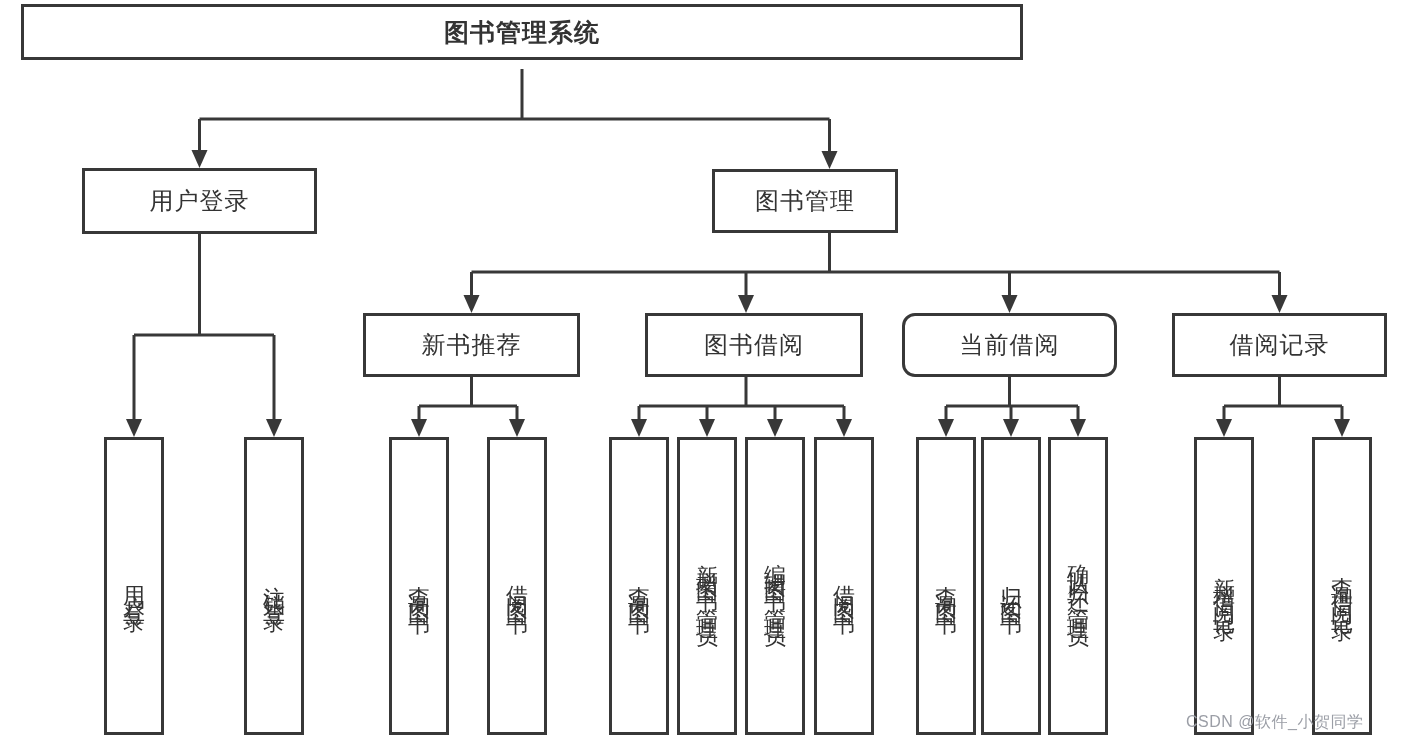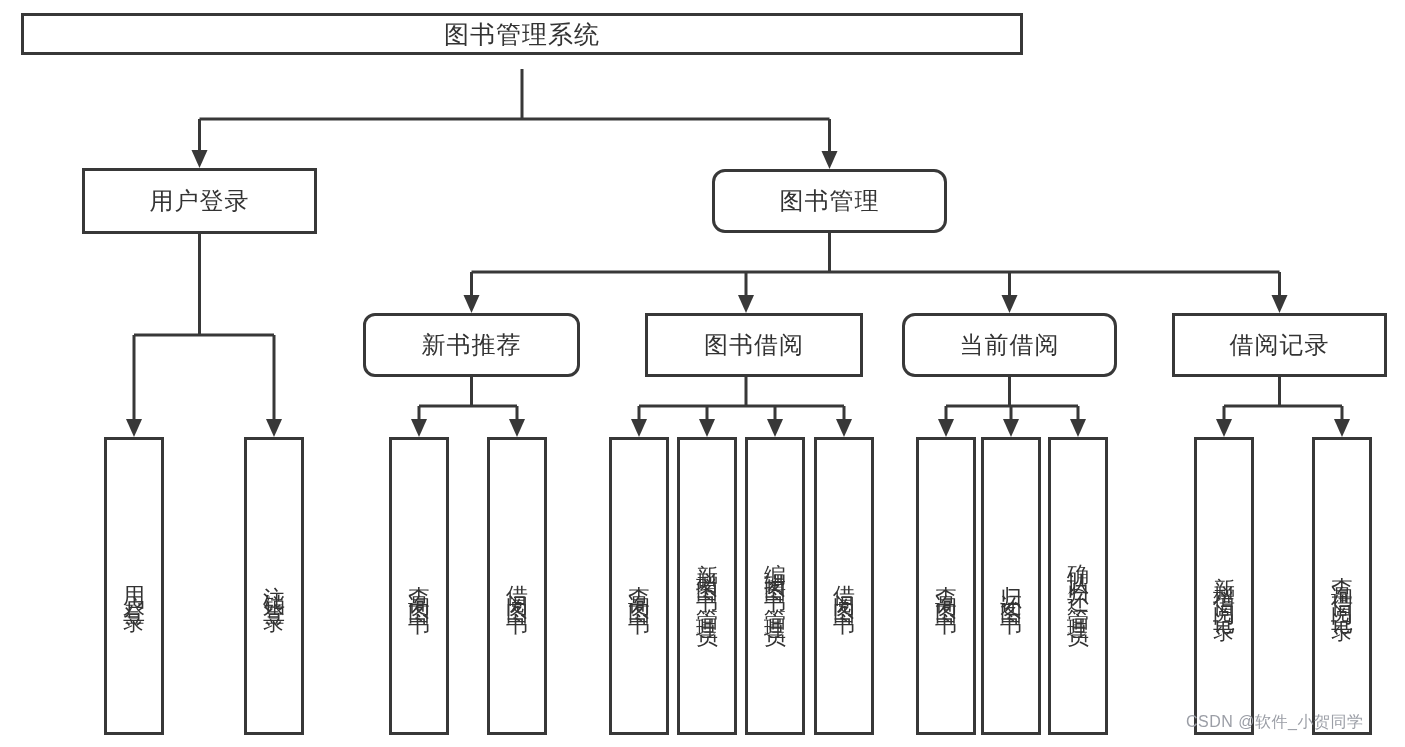--- a/index.html
+++ b/index.html
@@ -69,26 +69,26 @@
       <polygon points="707,437 699,419 715,419" class="arrow"></polygon>
       <polygon points="775,437 767,419 783,419" class="arrow"></polygon>
       <polygon points="844,437 836,419 852,419" class="arrow"></polygon>
       <polygon points="946,437 938,419 954,419" class="arrow"></polygon>
       <polygon points="1011,437 1003,419 1019,419" class="arrow"></polygon>
       <polygon points="1078,437 1070,419 1086,419" class="arrow"></polygon>
       <polygon points="1224,437 1216,419 1232,419" class="arrow"></polygon>
       <polygon points="1342,437 1334,419 1350,419" class="arrow"></polygon>
     </svg>
 
-  <div class="node h root-box" style="left:21px;top:13px;width:1002px;height:42px;">图书管理系统</div>
+  <div class="node h root-box" style="left:21px;top:4px;width:1002px;height:56px;font-weight:bold;">图书管理系统</div>
 
   <div class="node h" style="left:82px;top:168px;width:235px;height:66px;">用户登录</div>
-  <div class="node h" style="left:712px;top:169px;width:235px;height:64px;border-radius:13px;">图书管理</div>
+  <div class="node h" style="left:712px;top:169px;width:186px;height:64px;">图书管理</div>
 
-  <div class="node h" style="left:363px;top:313px;width:217px;height:64px;border-radius:12px;">新书推荐</div>
+  <div class="node h" style="left:363px;top:313px;width:217px;height:64px;">新书推荐</div>
   <div class="node h" style="left:637px;top:313px;width:218px;height:64px;margin-left:8px;">图书借阅</div>
   <div class="node h" style="left:902px;top:313px;width:215px;height:64px;border-radius:13px;">当前借阅</div>
   <div class="node h" style="left:1172px;top:313px;width:215px;height:64px;">借阅记录</div>
 
   <div class="node v" style="left:104px;top:437px;width:60px;height:298px;">用户登录</div>
   <div class="node v" style="left:244px;top:437px;width:60px;height:298px;">注销登录</div>
 
   <div class="node v" style="left:389px;top:437px;width:60px;height:298px;">查询图书</div>
   <div class="node v" style="left:487px;top:437px;width:60px;height:298px;">借阅图书</div>
 

